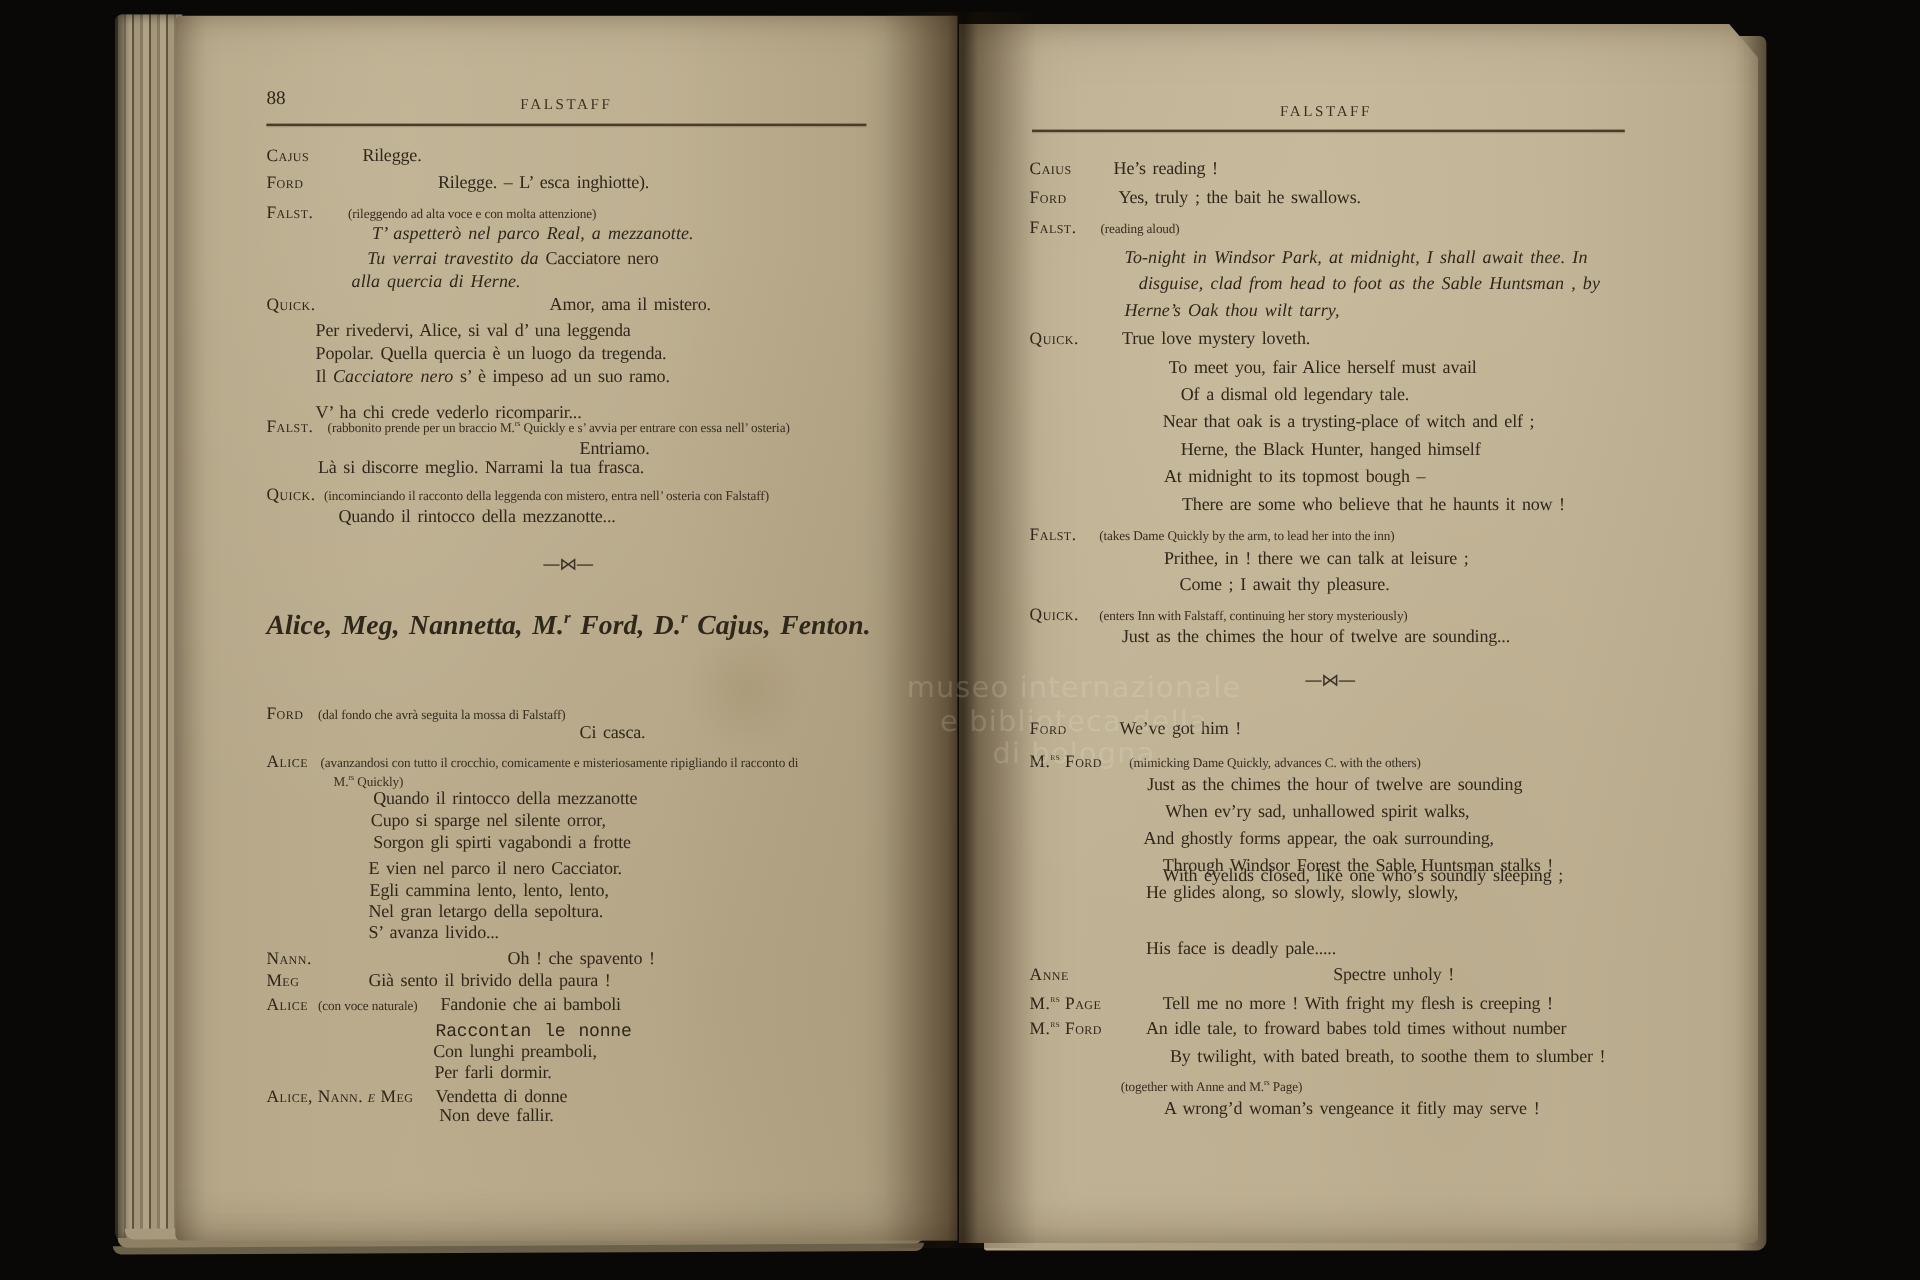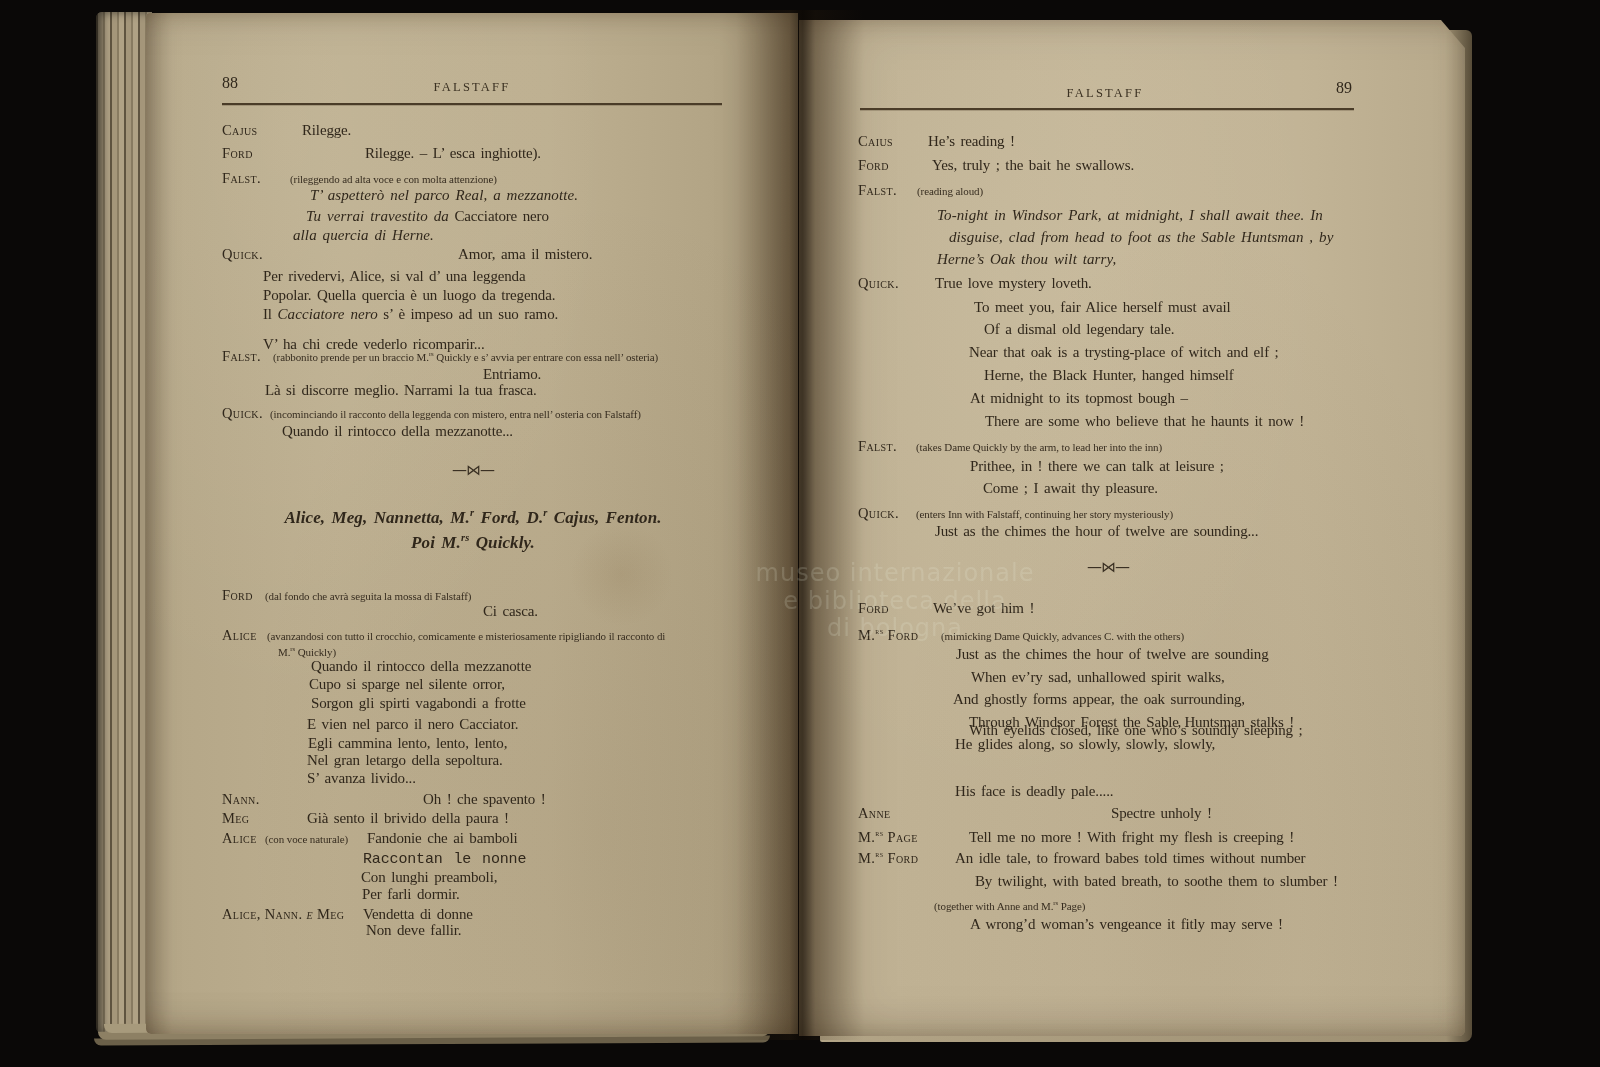--- a/index.html
+++ b/index.html
@@ -44,21 +44,21 @@
   .runtitle{position:absolute;text-align:center;font-size:12.5px;letter-spacing:2.2px;color:#3b3122;z-index:5;}
   .rule{position:absolute;height:2px;background:#4a3c28;z-index:5;box-shadow:0 1px 0 rgba(74,60,40,.25);}
   .col{position:absolute;top:0;height:1050px;z-index:5;}
   .line{position:absolute;left:0;width:100%;height:20px;white-space:nowrap;font-size:15px;color:var(--ink,#30271b);}
   .line .sp{position:absolute;left:0;top:0;font-variant:small-caps;font-size:14.5px;letter-spacing:.4px;}
   .line .dir{position:absolute;top:3px;font-size:11px;letter-spacing:-.1px;color:#372d20;}
   .line .txt{position:absolute;top:0;letter-spacing:-.15px;word-spacing:2px;}
   .line .txt i{letter-spacing:.1px;}
   .line .ctr{left:0;width:100%;text-align:center;}
   .line sup{font-size:62%;vertical-align:super;line-height:0;}
-  .heading .txt{font-weight:700;font-style:italic;font-size:17px;letter-spacing:.3px;}
+  .heading .txt{font-weight:700;font-style:italic;font-size:23px;letter-spacing:.3px;}
   .ornament .txt{font-family:"DejaVu Sans",sans-serif;font-size:15px;letter-spacing:-1px;color:#3a3023;}
   
   .watermark{position:absolute;left:715px;top:560px;width:360px;z-index:8;pointer-events:none;
     font-family:"DejaVu Sans",sans-serif;font-size:24px;line-height:27.5px;letter-spacing:1px;
     color:rgba(238,243,226,.17);text-align:center;}
   .watermark span{display:block;}
 </style>
 </head>
 <body style="background: rgb(10, 8, 7);">
 
@@ -70,21 +70,20 @@
   <div class="under-right"></div>
 
   <div class="page page-left"></div>
   <div class="page page-right"></div>
 
   <div class="pgnum" style="left:222px;top:74px;">88</div>
   <div class="runtitle" style="left:222px;top:80px;width:500px;">FALSTAFF</div>
   <div class="rule" style="left:222px;top:103px;width:500px;"></div>
 
   <div class="runtitle" style="left:858px;top:86px;width:494px;">FALSTAFF</div>
-  <div class="pgnum pgr" style="left:858px;top:79px;width:494px;">89</div>
   <div class="rule" style="left:860px;top:108px;width:494px;height:1.5px;"></div>
 
   <div class="col" id="left-lines" style="left:222px;width:502px;">
       <div class="line" style="top: 122px;">
         <span class="sp">Cajus</span>
         <span class="txt" style="left: 80px;">Rilegge.</span>
       </div>
       <div class="line" style="top: 145px;">
         <span class="sp">Ford</span>
         <span class="txt" style="left: 143px;">Rilegge. – L’ esca inghiotte).</span>
@@ -133,23 +132,20 @@
         <span class="dir" style="left: 48px;">(incominciando il racconto della leggenda con mistero, entra nell’ osteria con Falstaff)</span>
       </div>
       <div class="line" style="top: 423px;">
         <span class="txt" style="left: 60px;">Quando il rintocco della mezzanotte...</span>
       </div>
       <div class="line ornament" style="top: 461px;">
         <span class="txt ctr">—⋈—</span>
       </div>
       <div class="line heading" style="top: 508px;">
         <span class="txt ctr"><i>Alice, Meg, Nannetta, M.<sup>r</sup> Ford, D.<sup>r</sup> Cajus, Fenton.</i></span>
-      </div>
-      <div class="line heading" style="top: 533px;">
-        <span class="txt ctr"><i>Poi M.<sup>rs</sup> Quickly.</i></span>
       </div>
       <div class="line" style="top: 587px;">
         <span class="sp">Ford</span>
         <span class="dir" style="left: 43px;">(dal fondo che avrà seguita la mossa di Falstaff)</span>
       </div>
       <div class="line" style="top: 603px;">
         <span class="txt" style="left: 261px;">Ci casca.</span>
       </div>
       <div class="line" style="top: 627px;">
         <span class="sp">Alice</span>

